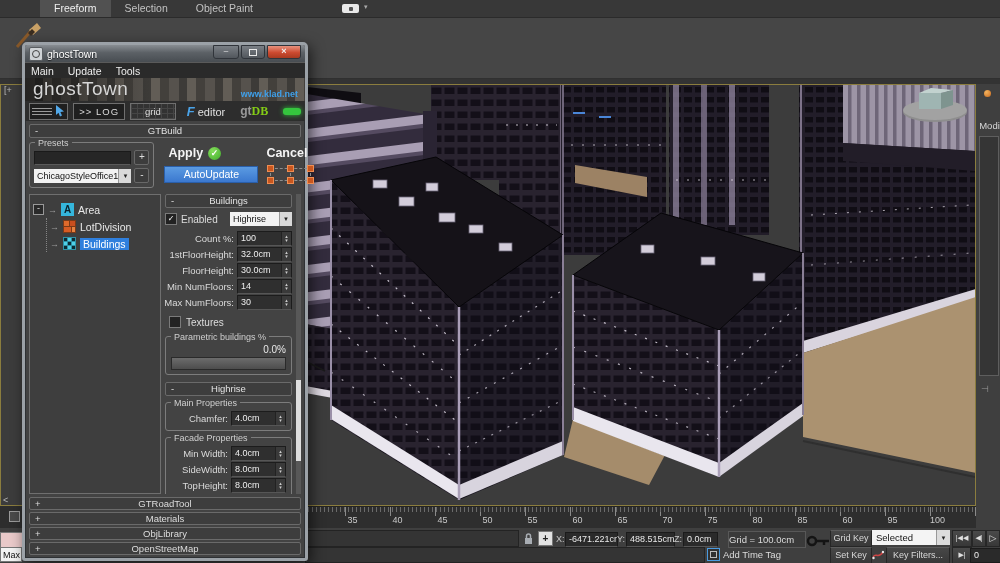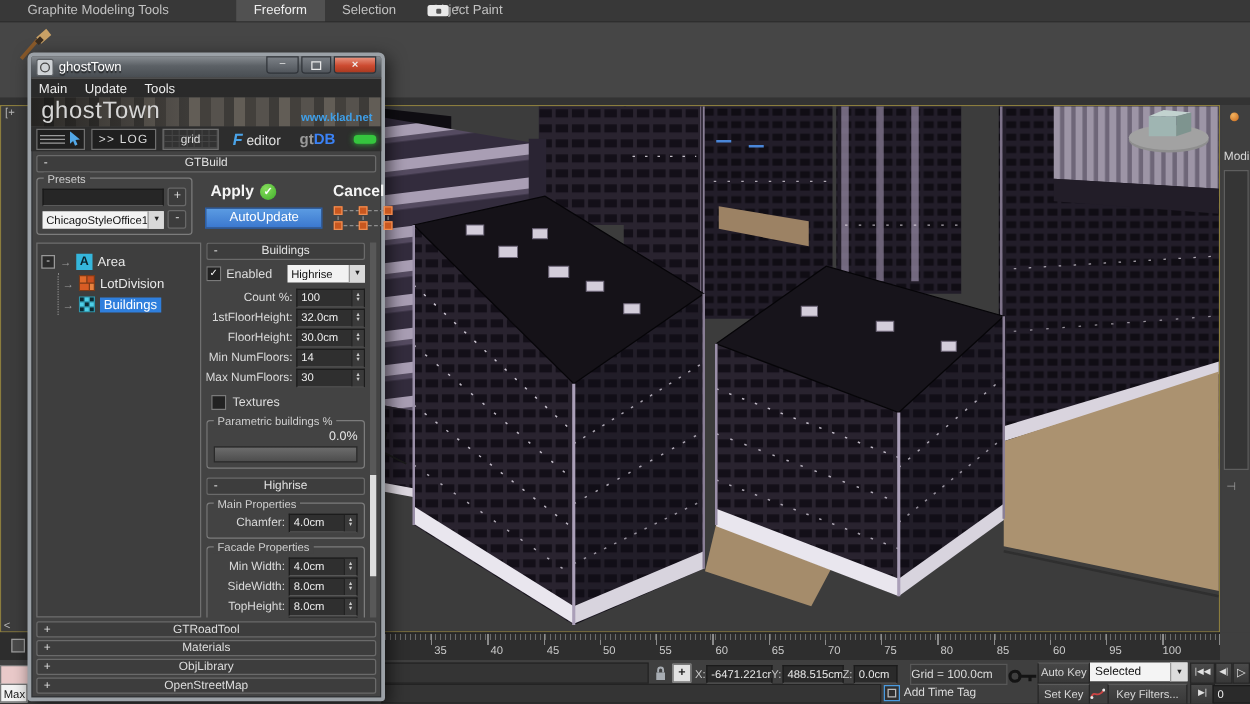--- a/index.html
+++ b/index.html
@@ -25,21 +25,21 @@
   .viewport{position:absolute;left:0;top:84px;width:976px;height:422px;background:#3c3c3c;
             border:1px solid #8b7d3e;box-sizing:border-box;}
   .vp-label{position:absolute;left:3px;top:0px;color:#b5b5b5;font-size:9px;z-index:2;}
   .vp-back{position:absolute;left:2px;top:410px;color:#bbb;font-size:9px;z-index:2;}
 
   
   .cmdpanel{position:absolute;left:977px;top:84px;width:23px;height:422px;background:#3f3f3f;}
   .cmd-dot{position:absolute;left:7px;top:6px;width:7px;height:7px;border-radius:50%;
            background:radial-gradient(circle at 35% 30%,#f2b25e,#c96a1d);}
   .cmd-modi{position:absolute;left:2px;top:36px;width:21px;overflow:hidden;white-space:nowrap;
-            color:#d8d8d8;font-size:9.5px;}
+            color:#d8d8d8;font-size:9.5px;text-align:center;}
   .cmd-list{position:absolute;left:2px;top:52px;width:18px;height:238px;background:#353535;
             border:1px solid #5e5e5e;}
   .cmd-splitter{position:absolute;left:4px;top:300px;color:#9a9a9a;font-size:9px;}
 
   
   .bottombar{position:absolute;left:0;top:506px;width:1000px;height:57px;background:#3f3f3f;}
   .timeline-left{position:absolute;left:0;top:0;width:300px;height:22px;background:#2d2d2d;}
   .tl-icon{position:absolute;left:9px;top:5px;width:9px;height:9px;border:1px solid #9a9a9a;background:#4a4a4a;}
   .timeline{position:absolute;left:300px;top:0;width:676px;height:22px;background:#2e2e2e;
             border-top:1px solid #242424;box-sizing:border-box;
@@ -113,21 +113,21 @@
   .tbtn.menu .bars i{width:20px;height:1px;background:#9a9a9a;display:block;}
   .tbtn.log{width:62px;letter-spacing:1px;}
   .tbtn.grid{width:54px;background-color:#323232;
              background-image:repeating-linear-gradient(90deg,#454545 0 1px,transparent 1px 6px),
                               repeating-linear-gradient(0deg,#454545 0 1px,transparent 1px 5px);}
   .t-editor{display:flex;align-items:baseline;gap:3px;margin-left:6px;}
   .t-editor .f{color:#4aa3e8;font-weight:bold;font-style:italic;font-size:13px;}
   .t-editor .e{color:#e0e0e0;font-size:11px;}
   .t-gtdb{margin-left:10px;font-size:12px;font-weight:bold;}
   .t-gtdb .gt{color:#9a9a9a;}
-  .t-gtdb .db{color:#3b82f6;}
+  .t-gtdb .db{color:#84cc16;font-family:Liberation Serif, serif;}
   .t-pill{width:22px;height:7px;border-radius:3px;background:#35c53e;box-shadow:0 0 5px #2fbf3a;margin-left:10px;}
 
   .wcontent{flex:1;display:flex;flex-direction:column;padding:3px 4px;min-height:0;}
   .rollhead{height:12px;background:#3d3d3d;border:1px solid #6a6a6a;border-radius:2px;position:relative;
             text-align:center;font-size:9.5px;color:#e2e2e2;line-height:12px;flex:0 0 auto;}
   .rh-min{position:absolute;left:5px;top:0;}
 
   .presets-row{display:flex;gap:6px;margin:4px 0 4px;flex:0 0 auto;height:46px;}
   .groupbox{border:1px solid #7c7c7c;border-radius:3px;position:relative;}
   .gb-label{position:absolute;top:-5px;left:5px;background:#434343;padding:0 3px;font-size:9px;color:#cfcfcf;}
@@ -187,21 +187,20 @@
   .rollbar{height:11px;background:#3d3d3d;border:1px solid #6a6a6a;border-radius:2px;text-align:center;
            font-size:9.5px;color:#dedede;line-height:11px;position:relative;}
   .rb-plus{position:absolute;left:5px;top:0;}
 </style>
 </head>
 <body>
 
 <div id="app">
 
   <div class="ribbon-tabs">
-    <span class="rtab">Graphite Modeling Tools</span>
     <span class="rtab active">Freeform</span>
     <span class="rtab">Selection</span>
     <span class="rtab">Object Paint</span>
   </div>
   <div class="ribbon-toggle">
       <i></i>
     </div>
   <div class="ribbon-more">▾</div>
   <div class="ribbon-body">
     <div class="brush">
@@ -389,21 +388,21 @@
     <div class="sb-field" style="left:683px;width:30px">0.0cm</div>
 
     <div class="gridbox">Grid = 100.0cm</div>
 
     <svg style="position:absolute;left:806px;top:28px" width="24" height="14" viewBox="0 0 24 14">
       <circle cx="6" cy="7" r="4" fill="none" stroke="#141414" stroke-width="2.5"></circle>
       <line x1="10" y1="7" x2="23" y2="7" stroke="#141414" stroke-width="2.5"></line>
       <line x1="18" y1="7" x2="18" y2="11" stroke="#141414" stroke-width="2.5"></line>
     </svg>
 
-    <div class="sb-btn" style="left:830px;top:24px;width:40px">Auto Key</div>
+    <div class="sb-btn" style="left:830px;top:24px;width:40px">Grid Key</div>
     <div class="selcombo">
       <span class="lbl">Selected</span>
       <span class="arr">▼</span>
     </div>
     <div class="pb" style="left:952px;top:24px;width:18px">|◀◀</div>
     <div class="pb" style="left:972px;top:24px;width:12px">◀|</div>
     <div class="pb" style="left:986px;top:24px;width:12px;font-size:9px">▷</div>
 
     <div class="timetag-icon">
         <i></i>

